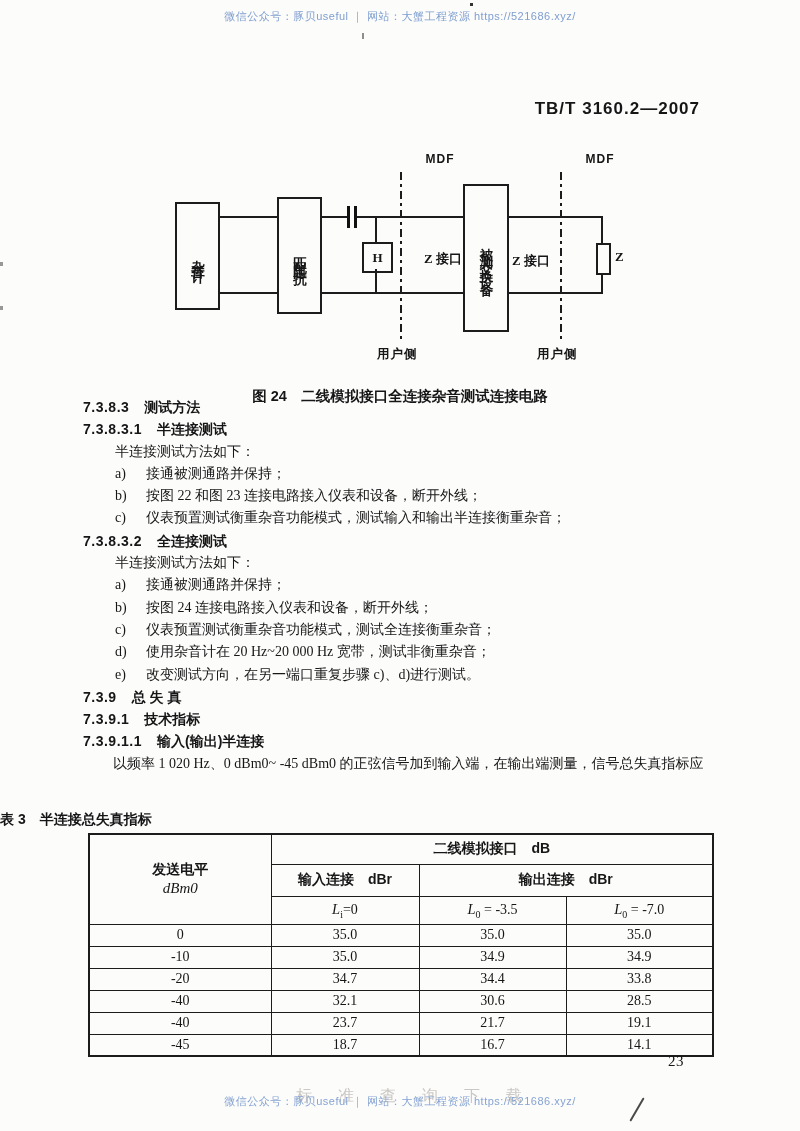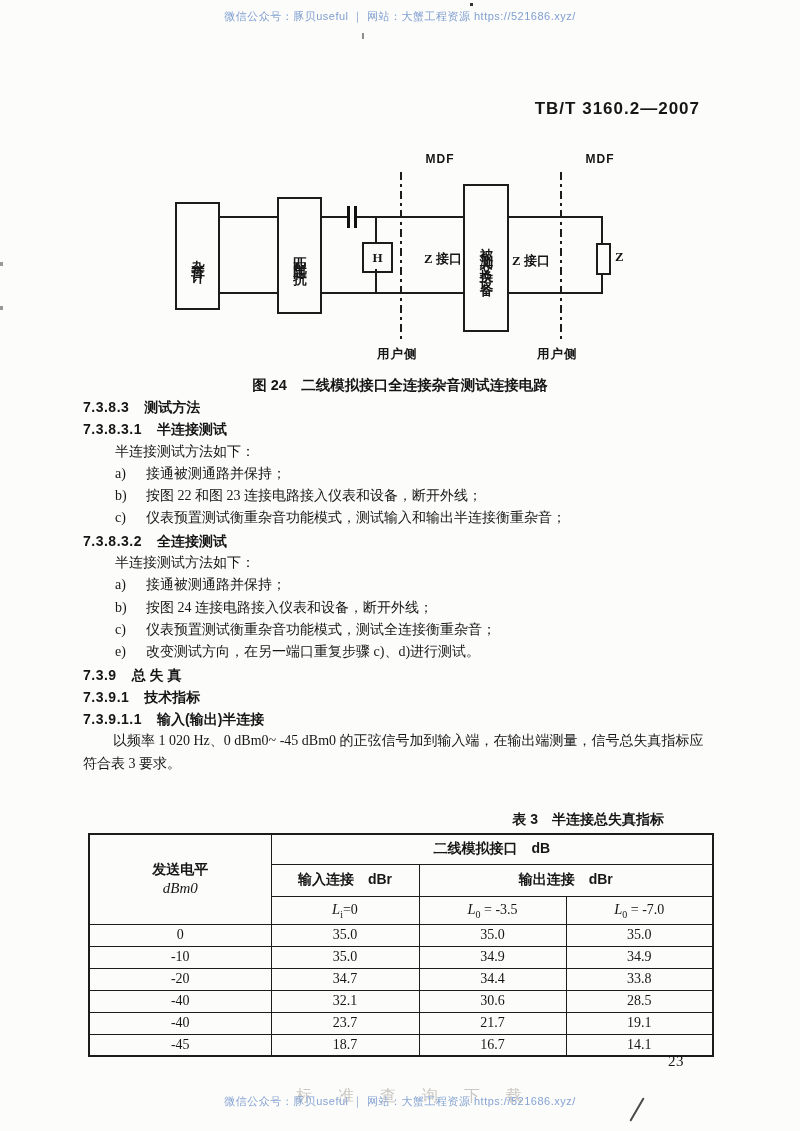--- a/index.html
+++ b/index.html
@@ -22,31 +22,31 @@
   .vtext{writing-mode:vertical-rl;text-orientation:upright;font-size:13.5px;font-weight:600;letter-spacing:5px;}
   .vtext6{letter-spacing:7px;}
   .wire{background:#1c1c1c;height:2px;}
   .vwire{background:#1c1c1c;width:2px;}
   .capbar{width:3px;background:#111;}
   .mdfline{width:2px;background-image:repeating-linear-gradient(to bottom,#1c1c1c 0 8px,transparent 8px 12px,#1c1c1c 12px 15px,transparent 15px 19px);}
   .mdflab{width:44px;text-align:center;font-family:"Liberation Sans",sans-serif;font-weight:bold;font-size:12px;letter-spacing:1px;margin-left:39px;}
   .sidelab{font-size:12.5px;font-weight:bold;font-family:"Liberation Sans",sans-serif;letter-spacing:1px;}
   .zport{font-size:13px;font-weight:600;}
   .hlab{font-weight:bold;font-size:13px;font-family:"Liberation Serif",serif;}
-  .figcap{top:376px;left:0;width:800px;text-align:center;font-family:"Liberation Sans",sans-serif;font-weight:bold;font-size:14.5px;}
+  .figcap{top:387px;left:0;width:800px;text-align:center;font-family:"Liberation Sans",sans-serif;font-weight:bold;font-size:14.5px;}
   
   .textblock{top:396px;left:83px;width:640px;}
   .line{height:22.3px;line-height:22.3px;font-size:14px;white-space:nowrap;}
   .line.h{font-family:"Liberation Sans",sans-serif;font-weight:bold;font-size:14px;}
   .line.h .num{margin-right:15px;letter-spacing:.5px;}
   .line.p,.line.li{padding-left:32px;}
   .line.li .mk{display:inline-block;width:31px;}
   .line.pi{padding-left:30px;font-family:Liberation Serif, serif;}
   
-  .tblcap{top:811px;left:0;width:664px;text-align:right;font-family:"Liberation Sans",sans-serif;font-weight:bold;font-size:14px;}
+  .tblcap{top:811px;left:0;width:664px;text-align:left;font-family:"Liberation Sans",sans-serif;font-weight:bold;font-size:14px;}
   table.t3{position:absolute;top:833px;left:88px;border-collapse:collapse;table-layout:fixed;background:#fcfcfb;}
   table.t3 td{border:1px solid #1c1c1c;text-align:center;vertical-align:middle;padding:0;font-size:14px;}
   table.t3{border:2px solid #1c1c1c;}
   .th-sans{font-family:"Liberation Sans",sans-serif;font-weight:bold;font-size:13.5px;}
   .sendlvl div{line-height:19px;}
   .sendlvl .l1{font-family:"Liberation Sans",sans-serif;font-weight:bold;font-size:14px;}
   .sendlvl .l2{font-size:15px;font-style:italic;}
   .lvar i{font-size:14.5px;font-family:"Liberation Serif",serif;}
   .lvar sub{font-size:10px;}
   
@@ -118,26 +118,26 @@
   <div class="line h"><span class="num">7.3.8.3.1</span><span>半连接测试</span></div>
   <div class="line p">半连接测试方法如下：</div>
   <div class="line li"><span class="mk">a)</span><span>接通被测通路并保持；</span></div>
   <div class="line li"><span class="mk">b)</span><span>按图 22 和图 23 连接电路接入仪表和设备，断开外线；</span></div>
   <div class="line li"><span class="mk">c)</span><span>仪表预置测试衡重杂音功能模式，测试输入和输出半连接衡重杂音；</span></div>
   <div class="line h"><span class="num">7.3.8.3.2</span><span>全连接测试</span></div>
   <div class="line p">半连接测试方法如下：</div>
   <div class="line li"><span class="mk">a)</span><span>接通被测通路并保持；</span></div>
   <div class="line li"><span class="mk">b)</span><span>按图 24 连接电路接入仪表和设备，断开外线；</span></div>
   <div class="line li"><span class="mk">c)</span><span>仪表预置测试衡重杂音功能模式，测试全连接衡重杂音；</span></div>
+  <div class="line li"><span class="mk">d)</span><span>使用杂音计在 20 Hz~20 000 Hz 宽带，测试非衡重杂音；</span></div>
   <div class="line li"><span class="mk">e)</span><span>改变测试方向，在另一端口重复步骤 c)、d)进行测试。</span></div>
   <div class="line h"><span class="num">7.3.9</span><span>总 失 真</span></div>
   <div class="line h"><span class="num">7.3.9.1</span><span>技术指标</span></div>
   <div class="line h"><span class="num">7.3.9.1.1</span><span>输入(输出)半连接</span></div>
   <div class="line pi">以频率 1 020 Hz、0 dBm0~ -45 dBm0 的正弦信号加到输入端，在输出端测量，信号总失真指标应</div>
-  <div class="line">符合表 3 要求。</div>
 </div>
 
 <div class="abs tblcap">表 3　半连接总失真指标</div>
 
 <table class="t3">
   <colgroup>
     <col style="width:182px">
       <col style="width:148px">
       <col style="width:147px">
       <col style="width:147px">

